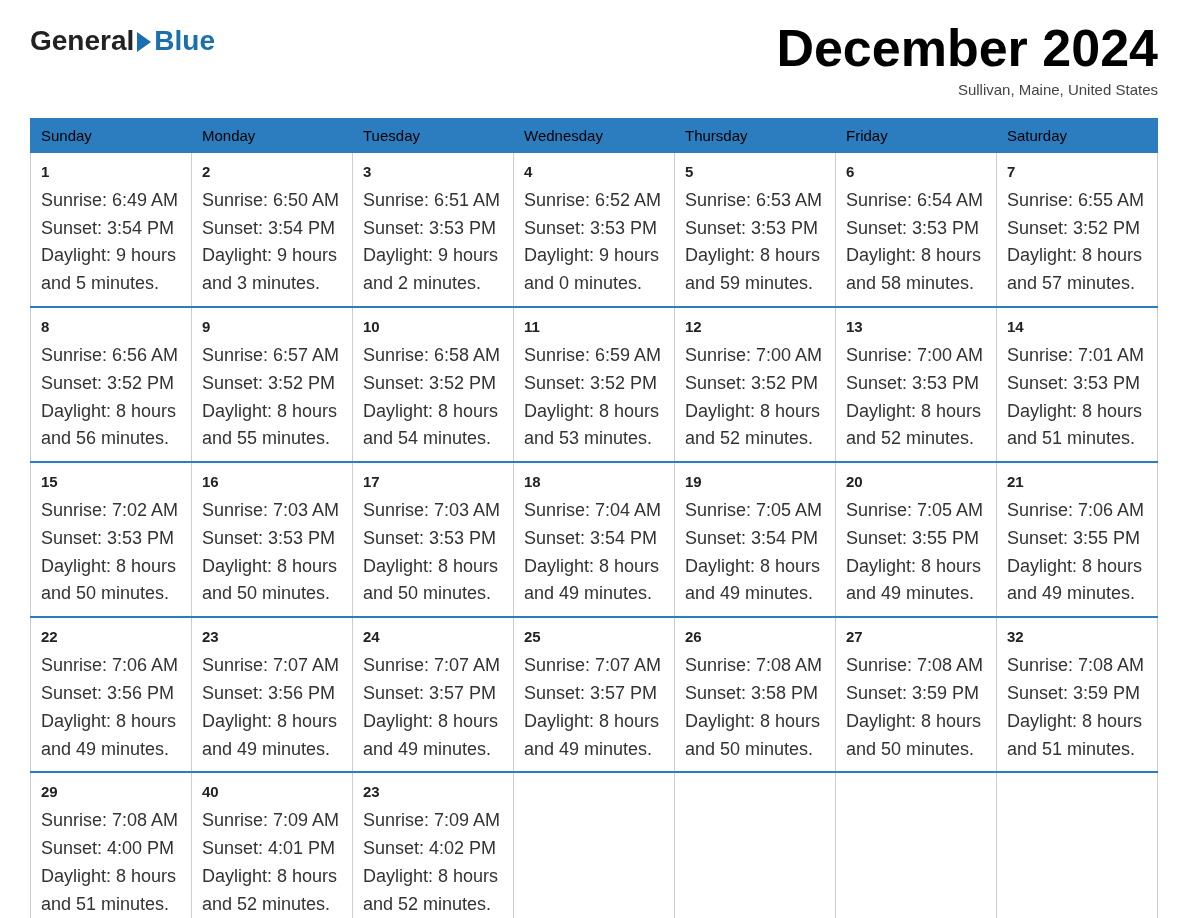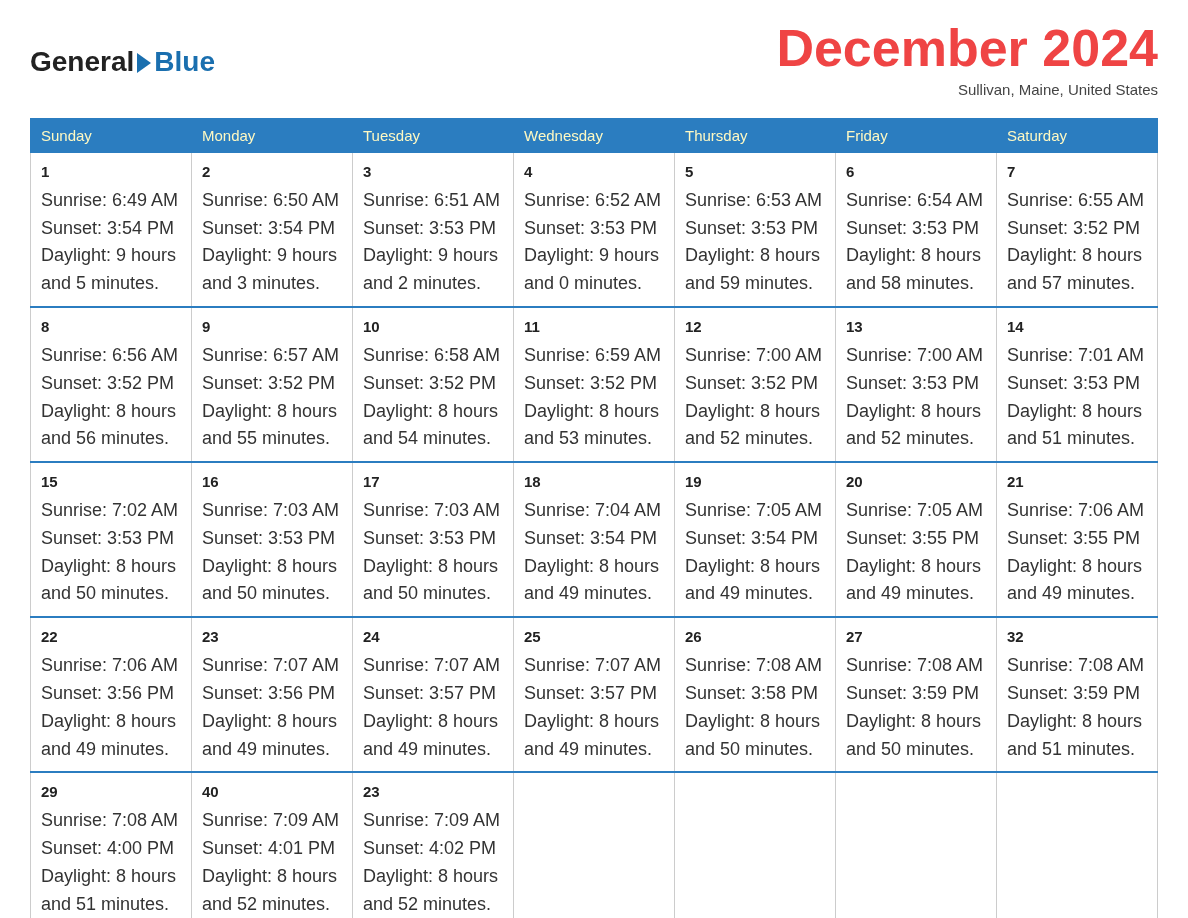--- a/index.html
+++ b/index.html
@@ -5,21 +5,21 @@
     * { box-sizing: border-box; margin: 0; padding: 0; }
     body {
       font-family: Arial, sans-serif;
       background: #fff;
       padding: 20px 30px;
       width: 1188px;
       min-height: 918px;
     }
     .header {
       display: flex;
-      align-items: center;
+      align-items: flex-start;
       justify-content: space-between;
       margin-bottom: 20px;
     }
     .logo {
       display: flex;
       flex-direction: column;
       align-items: flex-start;
       padding-top: 5px;
     }
     .logo-text {
@@ -45,36 +45,36 @@
       font-weight: bold;
       color: #1a6faf;
       margin-left: 3px;
     }
     .title-area {
       text-align: right;
     }
     .month-title {
       font-size: 52px;
       font-weight: bold;
-      color: #ef4444;
+      color: #000000;
       line-height: 1.1;
     }
     .location {
       font-size: 15px;
       color: #444;
       margin-top: 4px;
     }
     table {
       width: 100%;
       border-collapse: collapse;
       font-size: 13.5px;
     }
     th {
       background-color: #2b7dc0;
-      color: #fef9c3;
+      color: #000000;
       text-align: left;
       padding: 8px 10px;
       font-size: 15px;
       font-weight: normal;
       border: 1px solid #2b7dc0;
     }
     td {
       vertical-align: top;
       padding: 8px 10px;
       border: 1px solid #ccc;

